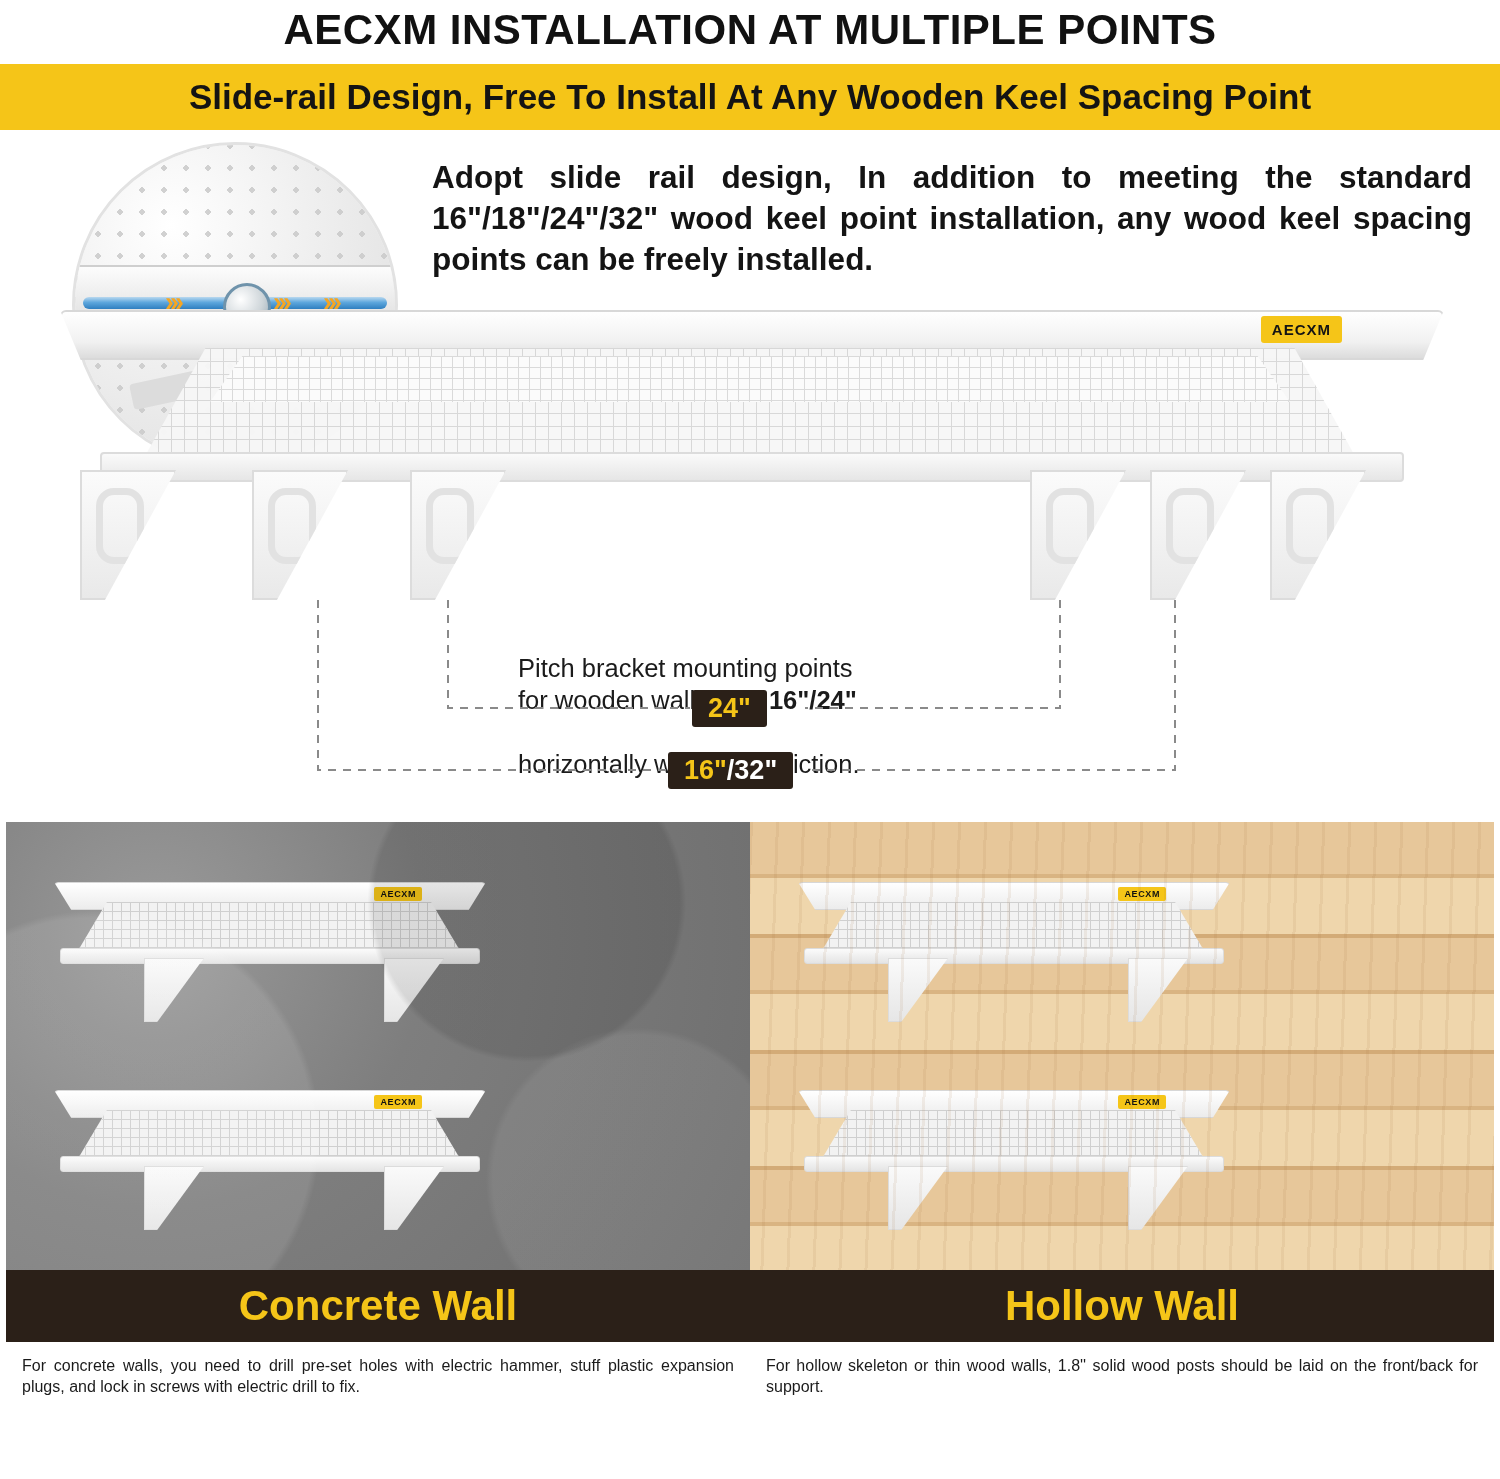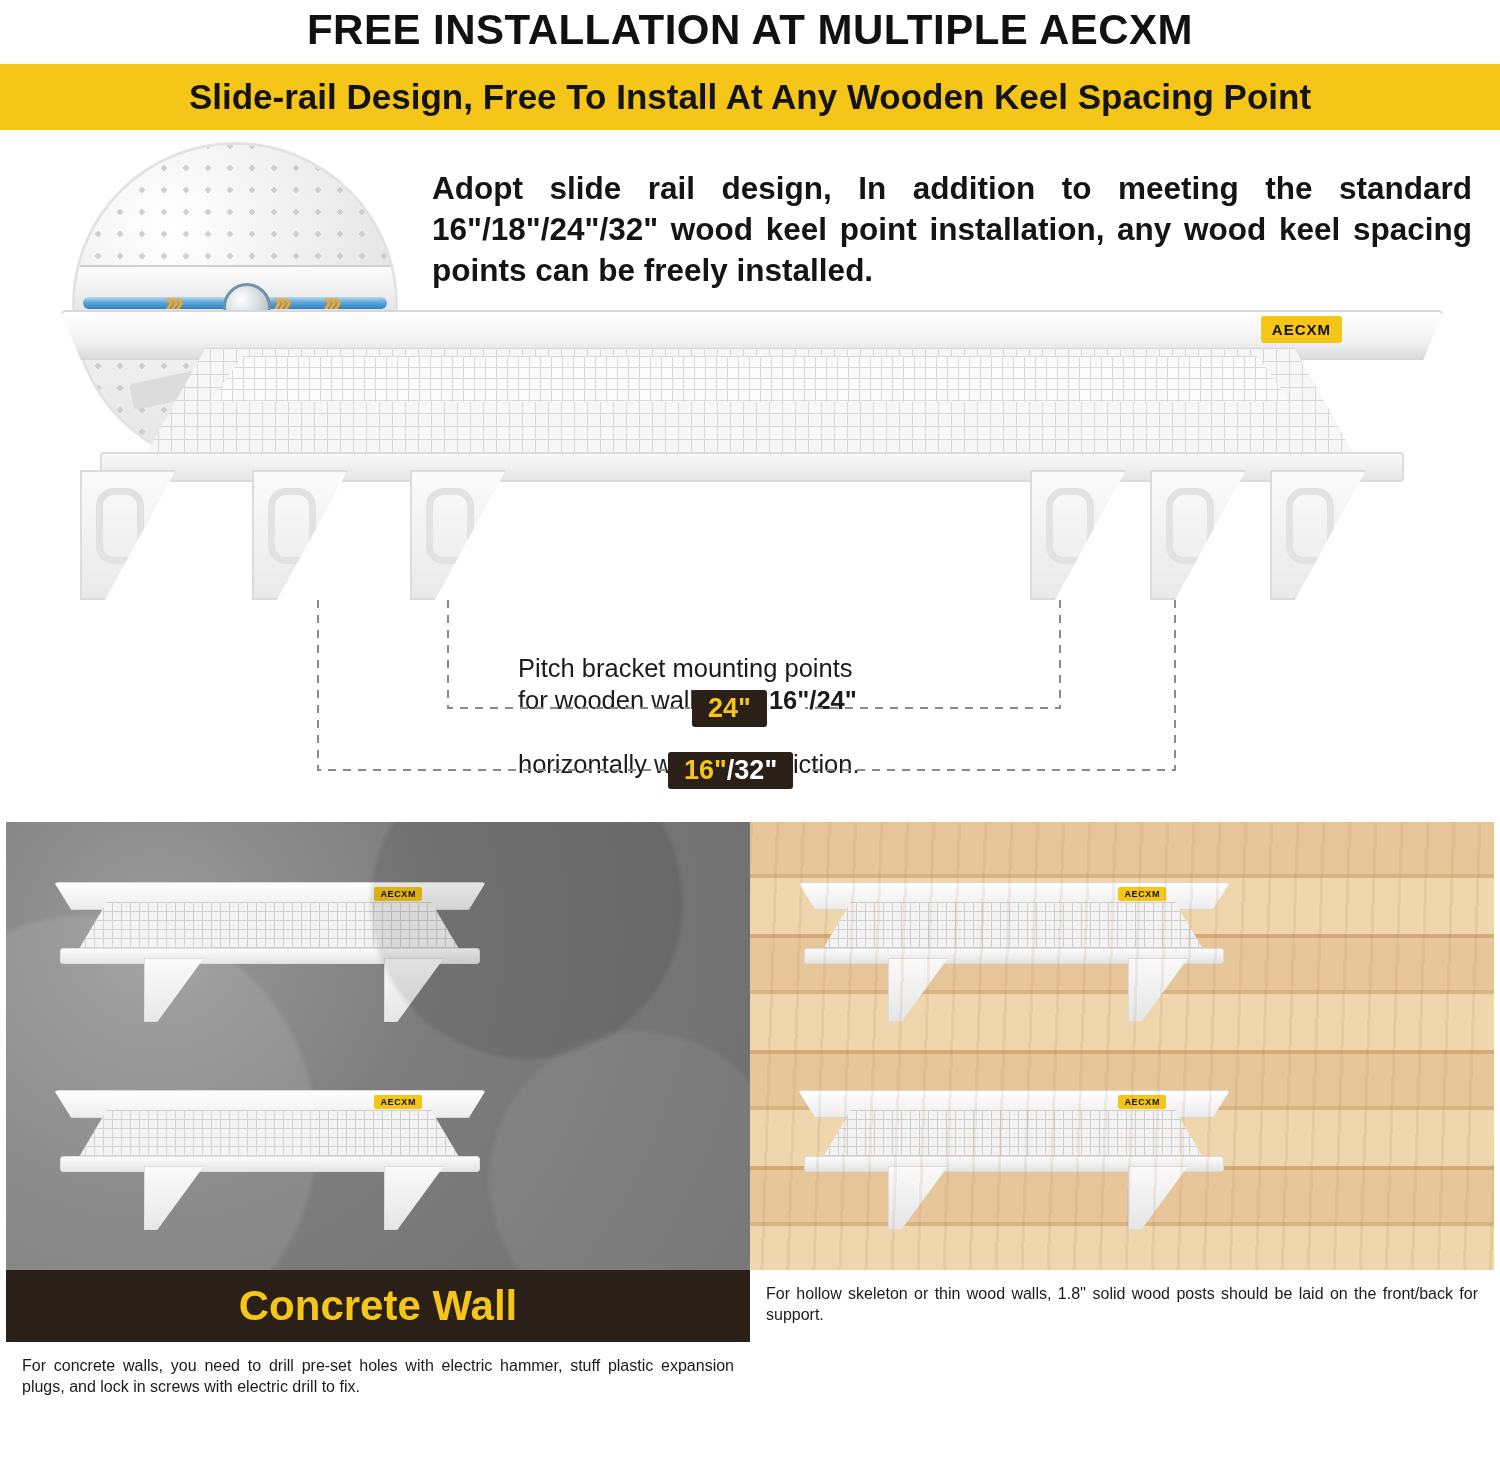--- a/index.html
+++ b/index.html
@@ -41,21 +41,21 @@
   }
 
   
   .top-section {
     position: relative;
     height: 650px;
   }
   .intro-text {
     position: absolute;
     left: 432px;
-    top: 38px;
+    top: 27px;
     width: 1040px;
     font-size: 31.5px;
     font-weight: bold;
     line-height: 1.30;
     text-align: justify;
     color: #141414;
   }
 
   
   .magnifier {
@@ -331,21 +331,21 @@
     padding: 14px 16px 0 16px;
     font-size: 16px;
     line-height: 1.30;
     text-align: justify;
     color: #1b1b1b;
   }
 </style>
 </head>
 <body>
 
-<div class="headline">FREE INSTALLATION AT MULTIPLE AECXM</div>
+<div class="headline">AECXM INSTALLATION AT MULTIPLE POINTS</div>
 
 <div class="subbar">
   <div class="subbar-text">Slide-rail Design, Free To Install At Any Wooden Keel Spacing Point</div>
 </div>
 
 <div class="top-section">
 
   <div class="magnifier">
     <div class="mag-plate"></div>
     <div class="mag-dots"></div>
@@ -449,15 +449,18 @@
       </div>
       <div class="mini" style="left:48px; top:268px;">
         <div class="top"></div>
         <div class="deck"></div>
         <div class="lip"></div>
         <div class="br" style="left:90px;"></div>
         <div class="br" style="left:330px;"></div>
         <div class="logo">AECXM</div>
       </div>
     </div>
+    <div class="caption-bar">
+      <span>Hollow Wall</span>
+    </div>
     <div class="panel-desc">For hollow skeleton or thin wood walls, 1.8'' solid wood posts should be laid on the front/back for support.</div>
   </div>
 </div>
 
 </body></html>

